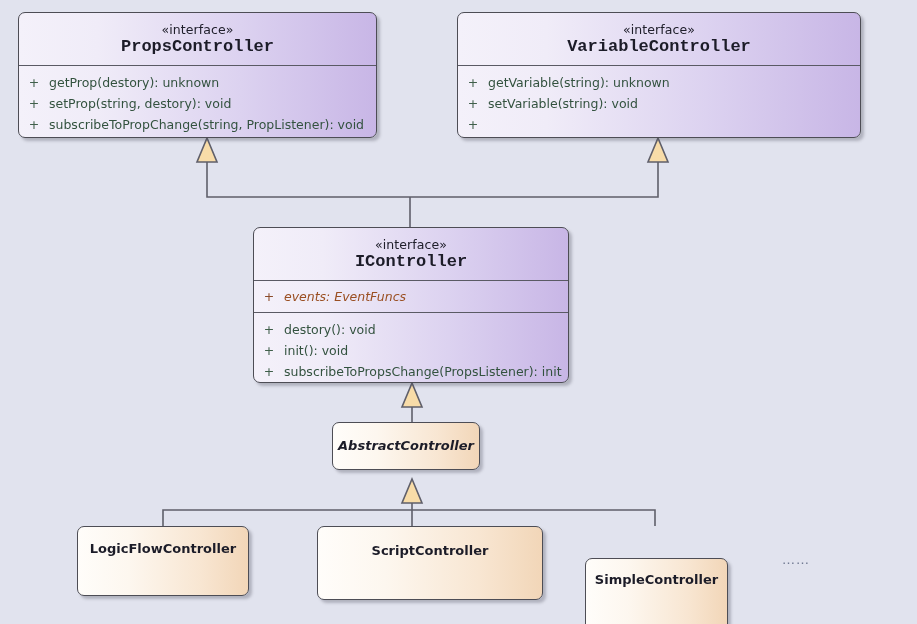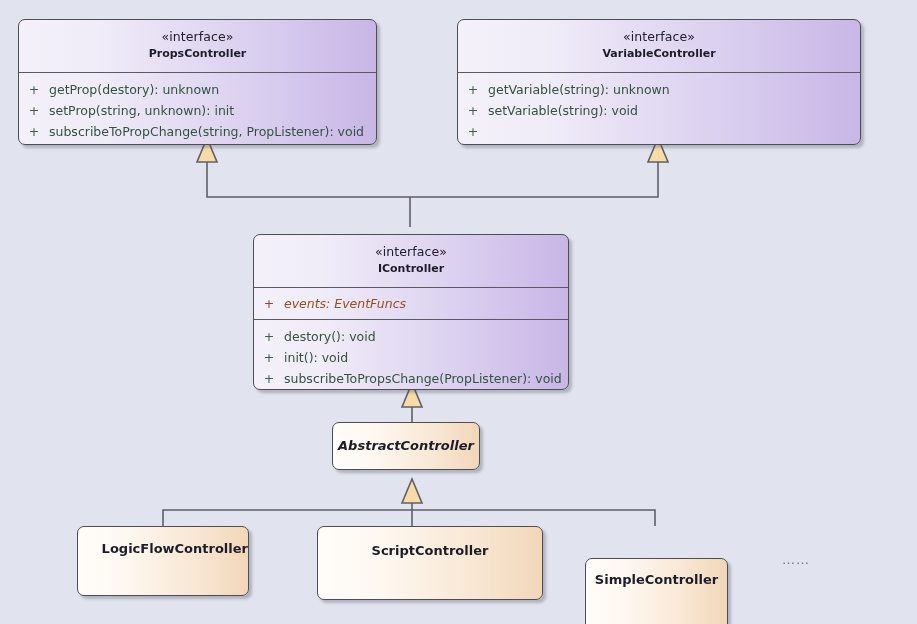--- a/index.html
+++ b/index.html
@@ -28,40 +28,40 @@
     position: absolute;
     box-sizing: border-box;
     border: 1px solid #4d4d55;
     border-radius: 7px;
     box-shadow: 3px 3px 3px rgba(80, 80, 95, 0.33);
     overflow: hidden;
     z-index: 3;
   }
   .iface {
     background: linear-gradient(to right, #f4f1fa 0%, #f0ecf8 22%, #dcd2f0 62%, #c8b6e6 100%);
-    margin-top: 7px;
   }
   .cls {
     background: linear-gradient(to right, #fffdfa 0%, #fdf7ef 30%, #f8e6d2 72%, #f2d6b8 100%);
   }
   .sec-head {
     padding: 8px 0 9px 0;
     text-align: center;
   }
   .stereo {
     font-size: 12.5px;
     color: #20202c;
     line-height: 17px;
     letter-spacing: 0.1px;
   }
   .cname {
-    font-size: 11px;
+    font-size: 17px;
     font-weight: bold;
     color: #1c1c28;
     line-height: 18px;
+    font-family: Liberation Mono, monospace;
   }
   .divider {
     height: 0;
     border-top: 1px solid #5a5a64;
   }
   .sec-body {
     padding: 6px 0 7px 0;
   }
   .mrow {
     display: flex;
@@ -135,21 +135,21 @@
       <div class="cname">PropsController</div>
     </div>
     <div class="divider"></div>
     <div class="sec-body">
       <div class="mrow meth">
         <span class="vis">+</span>
         <span class="mtxt">getProp(destory): unknown</span>
       </div>
       <div class="mrow meth">
         <span class="vis">+</span>
-        <span class="mtxt">setProp(string, unknown): init</span>
+        <span class="mtxt">setProp(string, destory): void</span>
       </div>
       <div class="mrow meth">
         <span class="vis">+</span>
         <span class="mtxt">subscribeToPropChange(string, PropListener): void</span>
       </div>
     </div>
   </div>
 
   <div class="uml-box iface" style="left:457px; top:12px; width:404px; height:126px;">
     <div class="sec-head">
@@ -189,31 +189,31 @@
       <div class="mrow meth">
         <span class="vis">+</span>
         <span class="mtxt">destory(): void</span>
       </div>
       <div class="mrow meth">
         <span class="vis">+</span>
         <span class="mtxt">init(): void</span>
       </div>
       <div class="mrow meth">
         <span class="vis">+</span>
-        <span class="mtxt">subscribeToPropsChange(PropListener): void</span>
+        <span class="mtxt">subscribeToPropsChange(PropsListener): init</span>
       </div>
     </div>
   </div>
 
   <div class="uml-box cls" style="left:332px; top:422px; width:148px; height:48px;">
     <div class="cls-label italic" style="top:15px;">AbstractController</div>
   </div>
 
   <div class="uml-box cls" style="left:77px; top:526px; width:172px; height:70px;">
-    <div class="cls-label" style="top:14px;text-align:right;">LogicFlowController</div>
+    <div class="cls-label" style="top:14px;">LogicFlowController</div>
   </div>
 
   <div class="uml-box cls" style="left:317px; top:526px; width:226px; height:74px;">
     <div class="cls-label" style="top:16px;">ScriptController</div>
   </div>
 
   <div class="uml-box cls" style="left:585px; top:558px; width:143px; height:78px;">
     <div class="cls-label" style="top:13px;">SimpleController</div>
   </div>
 

